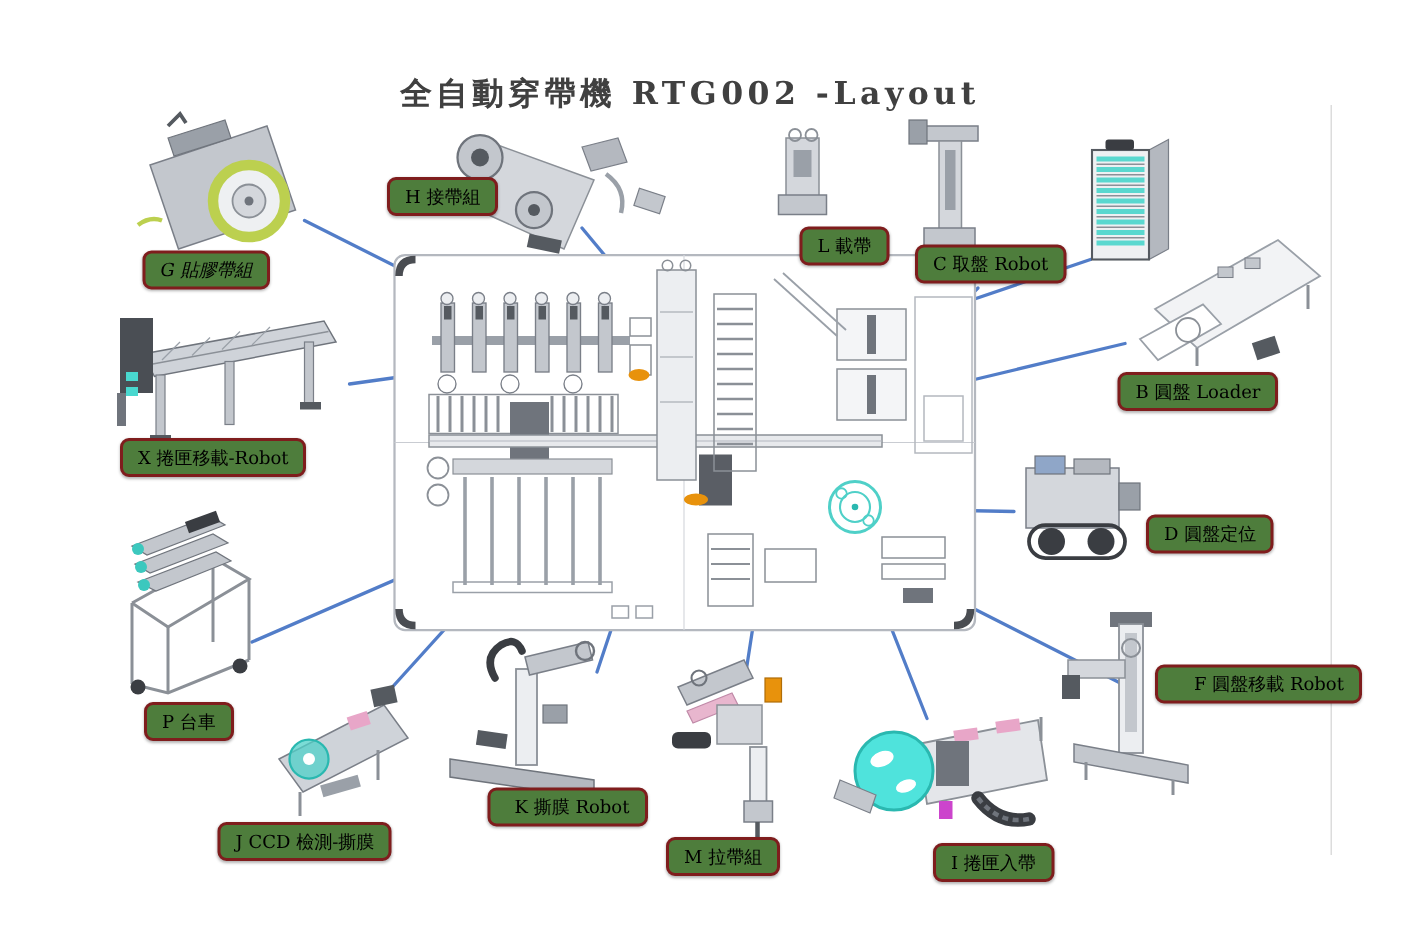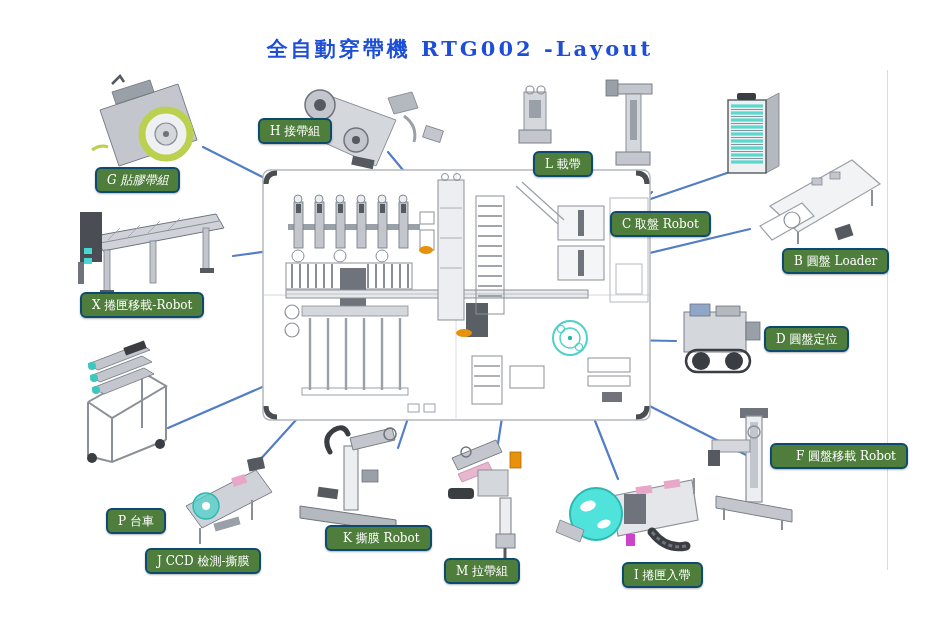--- a/index.html
+++ b/index.html
@@ -1,39 +1,39 @@
 <!DOCTYPE html>
 <html><head>
 <meta charset="utf-8">
 <style>
   html,body { margin:0; padding:0; background:#ffffff; }
   .canvas {
     position:relative; width:950px; height:633px; background:#ffffff;
     overflow:hidden; font-family:"DejaVu Serif","Liberation Serif",serif;
   }
   .title {
-    position:absolute; left:0; top:35px; width:920px; text-align:center;
-    font-size:21px; letter-spacing:3px; color:#1d4ed8; font-weight:bold;
+    position:absolute; left:0; top:48px; width:920px; text-align:center;
+    font-size:21px; letter-spacing:3px; color:#404040; font-weight:bold;
   }
   .scene { position:absolute; left:0; top:0; }
   .lbl {
-    position:absolute; background:#4e7d3c; border:2px solid #0c4a6e;
-    border-radius:6px; color:#ffffff; font-size:12px; line-height:1;
+    position:absolute; background:#4e7d3c; border:2px solid #7f1d1d;
+    border-radius:6px; color:#000000; font-size:12px; line-height:1;
     padding:5px 10px; white-space:nowrap; box-shadow:0 1px 2px rgba(0,0,0,.3);
     font-family:"DejaVu Serif","Liberation Serif",serif;
   }
   .lbl-G{left:95px;  top:167px;font-style:italic;}
   .lbl-H{left:258px; top:118px;}
   .lbl-L{left:533px; top:151px;}
-  .lbl-C{left:610px; top:163px;margin-top:48px;}
-  .lbl-B{left:782px; top:248px;}
+  .lbl-C{left:610px; top:163px;}
+  .lbl-B{left:745px; top:248px;}
   .lbl-X{left:80px;  top:292px;}
-  .lbl-D{left:764px; top:326px;}
+  .lbl-D{left:764px; top:343px;}
   .lbl-F{left:770px; top:443px;padding-left:24px;}
-  .lbl-P{left:106px;  top:468px;margin-top:40px;}
+  .lbl-P{left:96px;  top:468px;}
   .lbl-J{left:145px; top:548px;}
   .lbl-K{left:325px; top:525px;padding-left:16px;}
   .lbl-M{left:444px; top:558px;}
   .lbl-I{left:622px; top:562px;}
   .slide-edge {
     position:absolute; left:887px; top:70px; width:1px; height:500px;
     background:#dcdcdc;
   }
 </style>
 </head>

